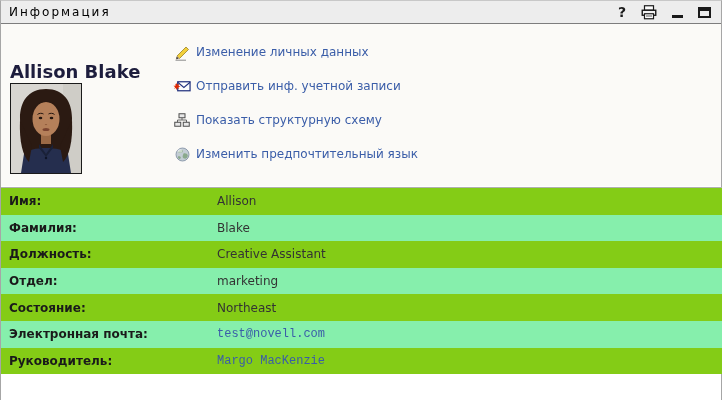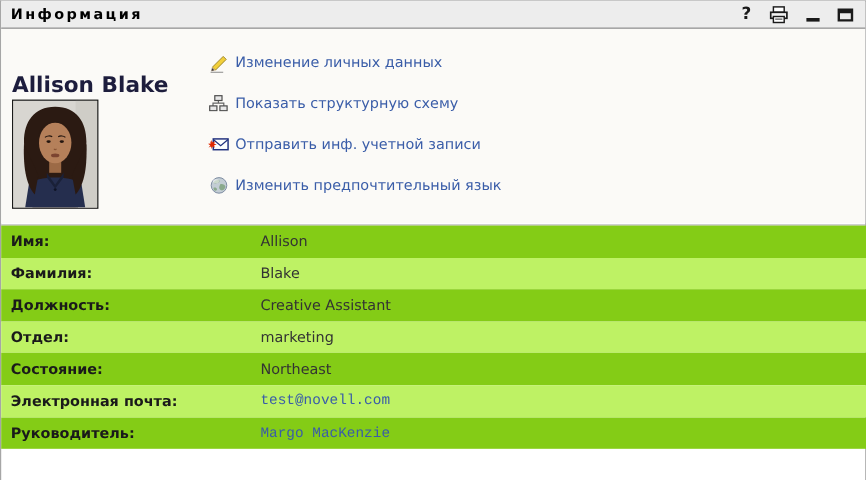--- a/index.html
+++ b/index.html
@@ -15,21 +15,21 @@
 
   
   .titlebar {
     height: 23px;
     background: #ededed;
     border-bottom: 1px solid #7d7d7d;
     display: flex; align-items: center;
     padding: 0 10px 0 8px;
   }
   .titlebar-title {
-    font-size: 12px; font-weight: bold; color: #000;
+    font-size: 12px; font-weight: normal; color: #000;
     letter-spacing: 2px;
     text-align: center;
   }
   .titlebar-icons { margin-left: auto; display: flex; align-items: center; gap: 15px; }
   .tb-icon { display: inline-flex; align-items: center; justify-content: center; cursor: pointer; }
   .help-glyph { font-size: 14px; font-weight: bold; color: #1a1a1a; line-height: 1; }
   .min-glyph { width: 11px; height: 3px; background: #1a1a1a; margin-top: 8px; }
   .max-glyph { width: 13px; height: 11px; border: 2px solid #1a1a1a; border-top: 4px solid #1a1a1a; background: #ededed; }
 
   
@@ -52,21 +52,21 @@
     cursor: pointer;
   }
   .action-icon { width: 18px; display: inline-flex; justify-content: center; align-items: center; }
   .action-label { font-size: 12px; color: #3a5da8; }
 
   
   .details {
     position: absolute; top: 186px; left: 0; width: 721px;
     border-top: 1px solid #b0b0af;
   }
-  .detail-row { height: 26.6px; display: flex; align-items: center; background: #bef264; }
+  .detail-row { height: 26.6px; display: flex; align-items: center; background: #86efac; }
   .detail-row.striped { background: #84cc16; }
   .detail-label {
     width: 216px; padding-left: 8px; flex: none;
     font-size: 12px; font-weight: bold; color: #1a1a1a;
   }
   .detail-value { font-size: 12px; color: #333333; }
   .detail-value.link { color: #3a5da8; cursor: pointer; font-family: Liberation Mono, monospace; }
 </style>
 </head>
 <body>
@@ -131,39 +131,39 @@
             <path d="M3 12 L5.5 14.5 L2 15.5 Z" fill="#d8b999"></path>
             <path d="M2.6 12.6 L4.6 14.6 L2.2 15.2 Z" fill="#3a3a3a"></path>
             <line x1="1.5" y1="16.2" x2="12" y2="16.2" stroke="#8a8a8a" stroke-width="1"></line>
           </svg>
         </span>
         <span class="action-label">Изменение личных данных</span>
       </div>
 
       <div class="action-item">
         <span class="action-icon">
+          <svg width="19" height="15" viewBox="0 0 19 15">
+            <rect x="5" y="2.5" width="13" height="9.5" fill="#fdfdfd" stroke="#22327e" stroke-width="1.3"></rect>
+            <path d="M5 3 L11.5 8.5 L18 3" fill="none" stroke="#22327e" stroke-width="1.1"></path>
+            <path d="M3.2 3.5 L4.6 5.6 L6.4 4.4 L5.8 6.8 L8 7.2 L5.6 8.2 L6.6 10.2 L4.4 9.2 L3.6 11.4 L3 9.2 L0.8 10 L2.4 8.2 L0.4 6.8 L2.8 6.6 L2 4.4 L3.2 5.6 Z" fill="#e02800"></path>
+          </svg>
+        </span>
+        <span class="action-label">Отправить инф. учетной записи</span>
+      </div>
+
+      <div class="action-item">
+        <span class="action-icon">
           <svg width="16" height="14" viewBox="0 0 16 14">
             <path d="M8 4.5 L8 7 M3.5 9.5 L3.5 7 L12.5 7 L12.5 9.5" fill="none" stroke="#666666" stroke-width="1"></path>
             <rect x="5" y="0.75" width="6" height="4" fill="#e8e8e8" stroke="#4d4d4d" stroke-width="1"></rect>
             <rect x="0.75" y="9.25" width="6" height="4" fill="#e8e8e8" stroke="#4d4d4d" stroke-width="1"></rect>
             <rect x="9.25" y="9.25" width="6" height="4" fill="#e8e8e8" stroke="#4d4d4d" stroke-width="1"></rect>
           </svg>
         </span>
         <span class="action-label">Показать структурную схему</span>
-      </div>
-
-      <div class="action-item">
-        <span class="action-icon">
-          <svg width="19" height="15" viewBox="0 0 19 15">
-            <rect x="5" y="2.5" width="13" height="9.5" fill="#fdfdfd" stroke="#22327e" stroke-width="1.3"></rect>
-            <path d="M5 3 L11.5 8.5 L18 3" fill="none" stroke="#22327e" stroke-width="1.1"></path>
-            <path d="M3.2 3.5 L4.6 5.6 L6.4 4.4 L5.8 6.8 L8 7.2 L5.6 8.2 L6.6 10.2 L4.4 9.2 L3.6 11.4 L3 9.2 L0.8 10 L2.4 8.2 L0.4 6.8 L2.8 6.6 L2 4.4 L3.2 5.6 Z" fill="#e02800"></path>
-          </svg>
-        </span>
-        <span class="action-label">Отправить инф. учетной записи</span>
       </div>
 
       <div class="action-item">
         <span class="action-icon">
           <svg width="15" height="15" viewBox="0 0 15 15">
             <circle cx="7.5" cy="7.5" r="6.5" fill="#c3cdd4" stroke="#7b8aa0" stroke-width="0.8"></circle>
             <path d="M3 5 C4 3.2 6 2.6 7.5 3.2 C8.5 3.8 8 5.2 6.5 5.6 C5 6 3.6 6.2 3 5 Z" fill="#8aa98c"></path>
             <path d="M8.5 6.5 C10.5 6 12.5 6.8 12.8 8.4 C13 10 11 12 9.5 11.6 C8 11.2 7.2 9.6 7.8 8.4 Z" fill="#8aa98c"></path>
             <path d="M3 9.5 C4.2 9 5.6 9.4 5.8 10.6 C6 11.8 4.6 12.4 3.8 11.8 C3.1 11.2 2.8 10.2 3 9.5 Z" fill="#8aa98c"></path>
             <ellipse cx="5" cy="4" rx="2.6" ry="1.7" fill="#ffffff" opacity="0.55"></ellipse>

